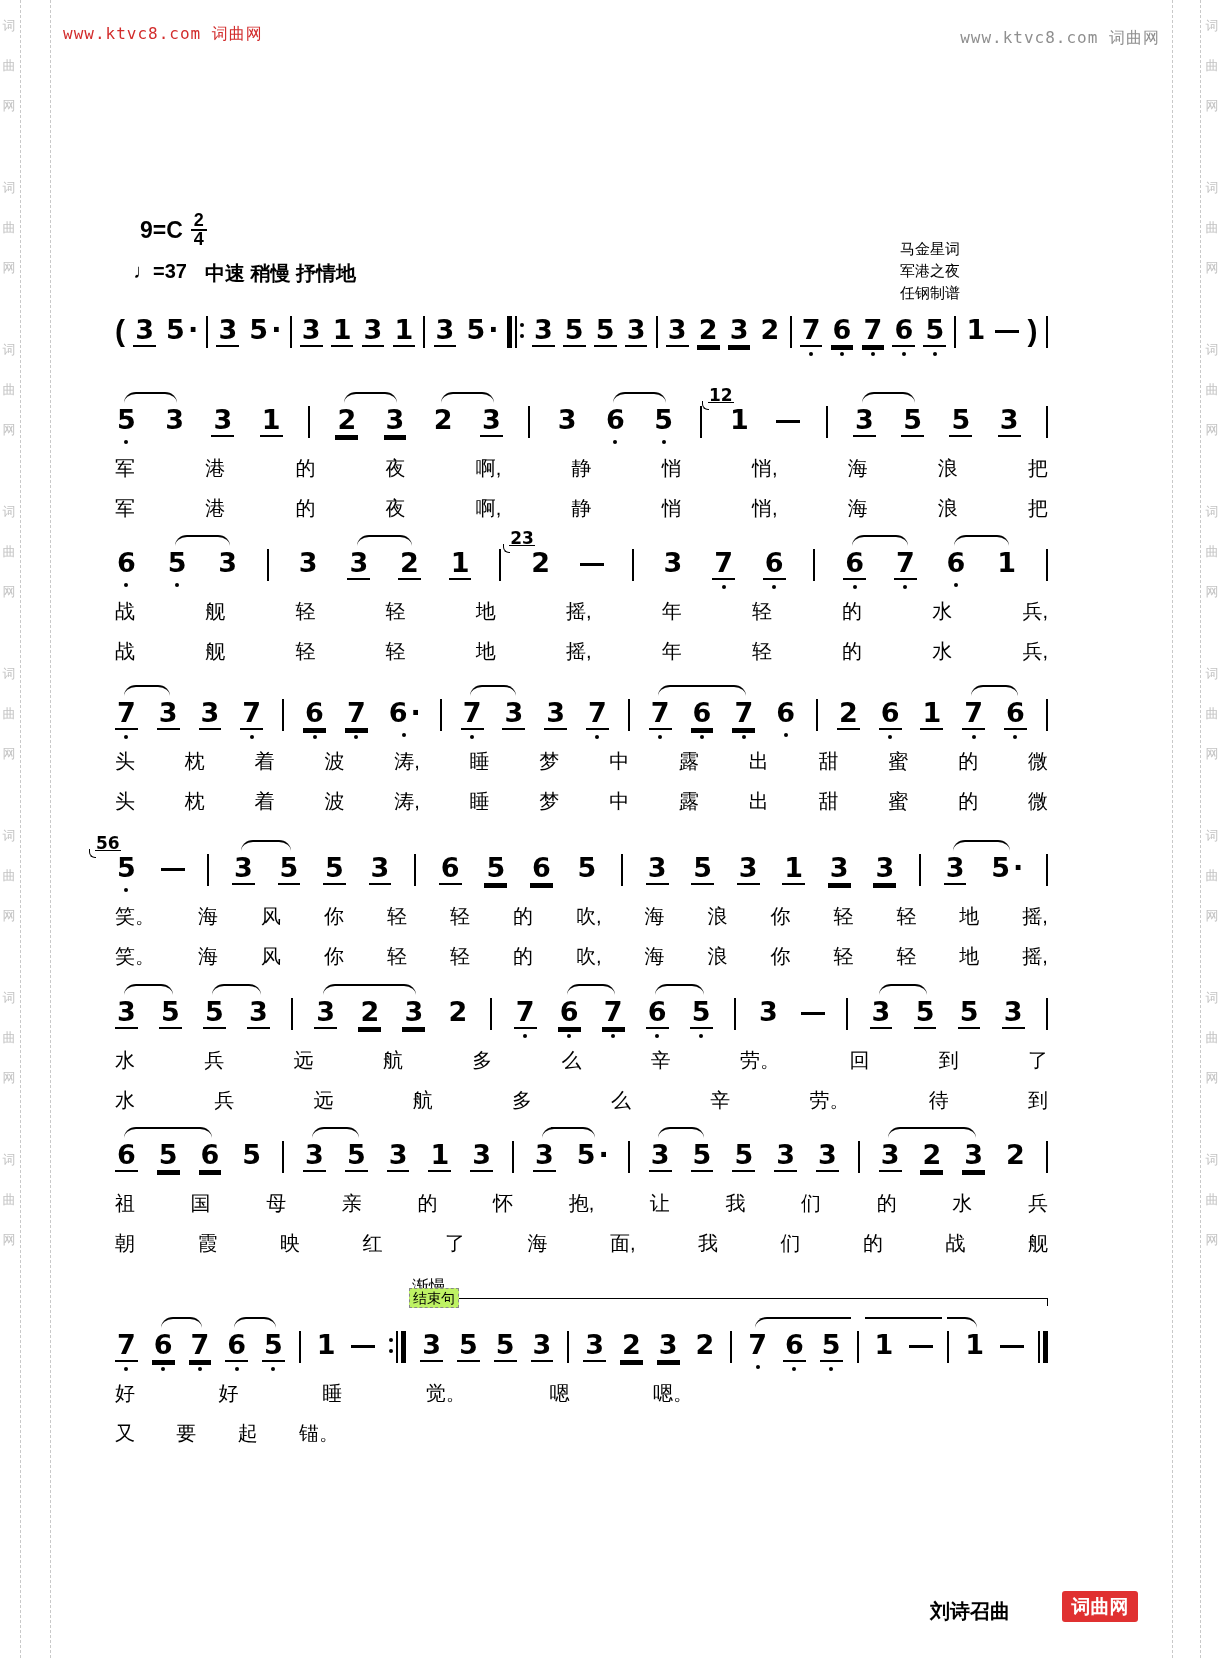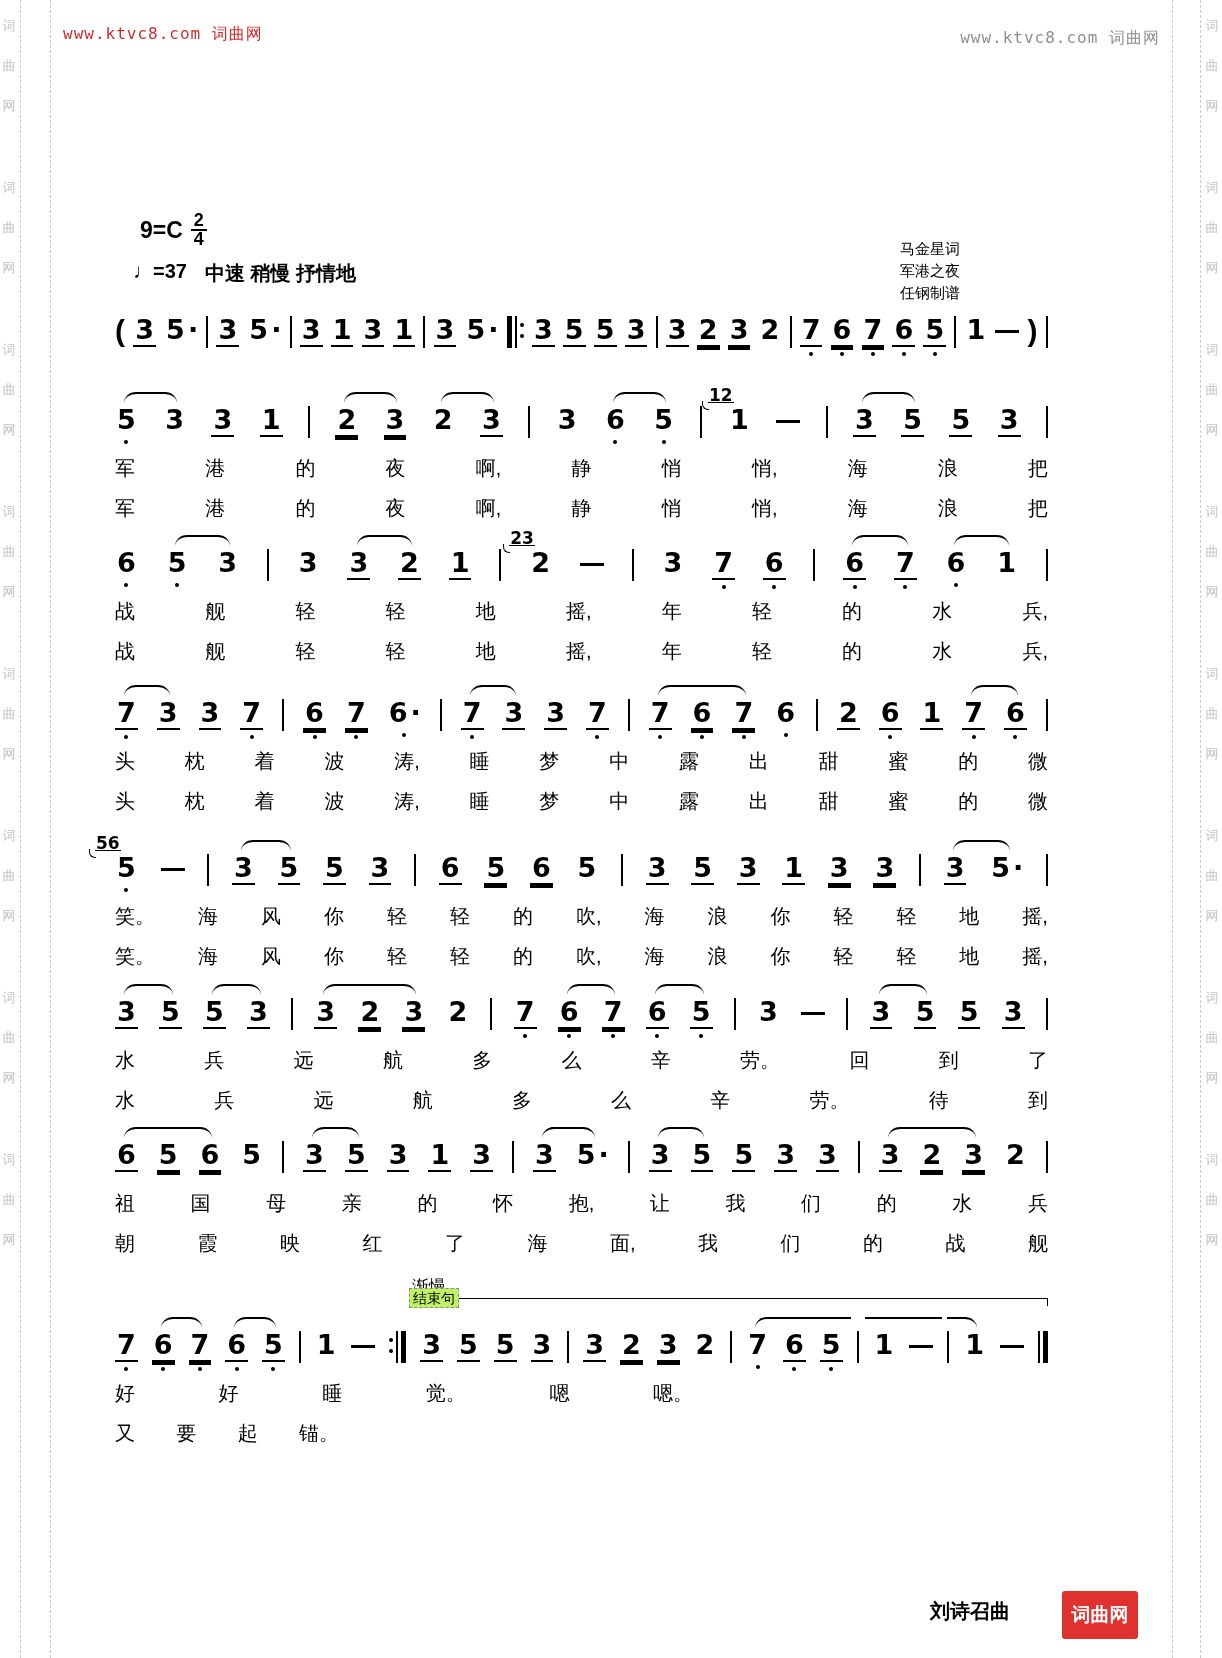--- a/index.html
+++ b/index.html
@@ -55,21 +55,21 @@
   .dotcol i{width:4px;height:4px;border-radius:50%;background:#000;}
   .paren{font-size:30px;font-weight:bold;line-height:32px;}
   
   .rit{position:absolute;font-size:17px;}
   .endbracket{position:absolute;height:14px;border-top:1px solid #000;}
   .endbracket::after{content:"";position:absolute;right:0;top:-1px;height:8px;border-right:1px solid #000;}
   .endlabel{position:absolute;left:0;top:-11px;background:#bef264;font-size:14px;border:1px dashed #888;
             padding:0 3px;line-height:18px;}
   
   .footer-src{position:absolute;left:930px;top:1598px;font-size:20px;font-weight:bold;}
-  .footer-badge{position:absolute;left:1062px;top:1591px;width:76px;height:48px;background:#e03131;
+  .footer-badge{position:absolute;left:1062px;top:1591px;width:76px;height:31px;background:#e03131;
             color:#fff;font-size:19px;font-weight:bold;display:flex;align-items:center;
             justify-content:center;border-radius:3px;}
 </style>
 </head>
 <body>
 
 <div id="sheet">
 
   <div class="gutter" style="left:0;" id="gutter-left">
       <span class="wm-ch">词</span>

